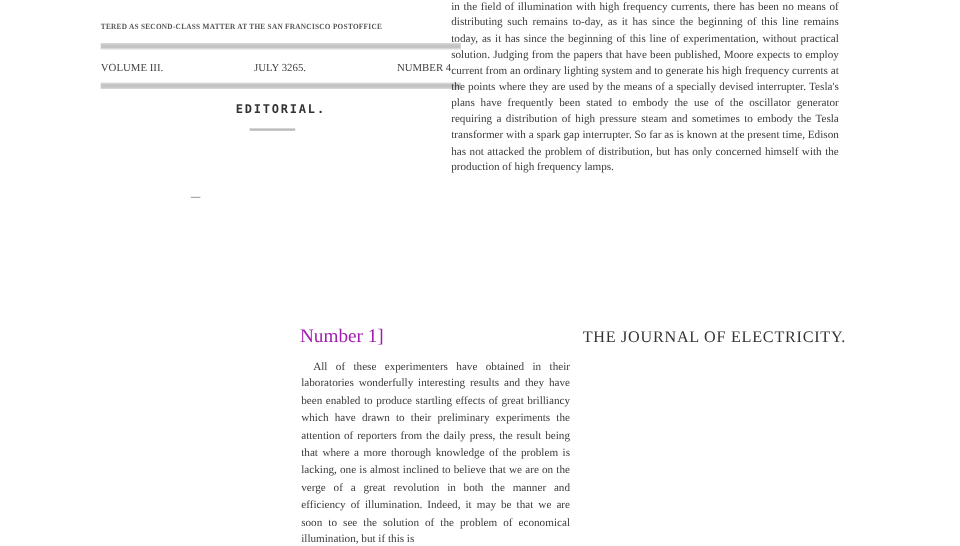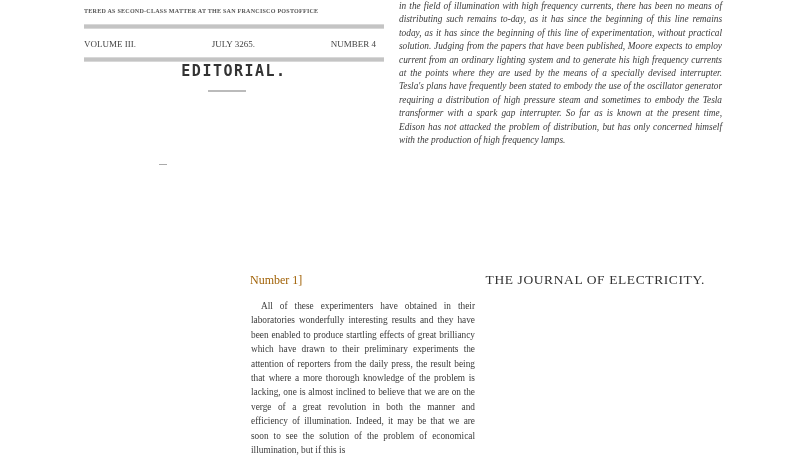--- a/index.html
+++ b/index.html
@@ -2,52 +2,52 @@
 <html><head>
   <meta charset="utf-8">
   <style>
     html, body { margin: 0; padding: 0; }
     body {
       width: 800px; height: 455px; overflow: hidden; position: relative;
       background: #ffffff; color: #3a3a3a;
       font-family: "Liberation Serif", "DejaVu Serif", serif;
     }
     .masthead {
-      position: absolute; left: 84px; top: 4px; width: 300px;
+      position: absolute; left: 84px; top: 16px; width: 300px;
     }
     .entered {
       font-size: 6.6px; letter-spacing: 0.25px; white-space: nowrap;
       color: #555; margin-top: 3px; font-variant: small-caps;
       text-transform: uppercase; font-weight: bold; transform: scaleX(0.92); transform-origin: left;
     }
     .rule {
       height: 3px; background: #c4c4c4; border-top: 1px solid #d8d8d8; border-bottom: 1px solid #d8d8d8;
     }
     .rule.r1 { margin-top: 10px; }
     .issue-line {
       display: flex; justify-content: space-between; align-items: baseline;
       margin: 10px 8px 8px 0; font-size: 9px; color: #444;
     }
     .issue-line .vol, .issue-line .num { font-variant: small-caps; }
     .editorial {
-      text-align: center; margin-top: 0; font-family: "DejaVu Sans Mono", monospace;
-      font-weight: bold; font-size: 15px; letter-spacing: 1.5px; color: #333;
+      text-align: center; margin-top: 12px; font-family: "DejaVu Sans Mono", monospace;
+      font-weight: bold; font-size: 10px; letter-spacing: 1.5px; color: #333;
     }
     .short-rule { width: 38px; height: 2px; background: #bbb; margin: 10px auto 0 auto; margin-left: 124px; }
     .dash-mark { position: absolute; left: 159px; top: 164px; width: 8px; height: 1px; background: #aaa; }
     .col-right {
-      position: absolute; left: 399px; top: 0; width: 323px;
-      font-size: 9.3px; line-height: 13.4px; text-align: justify; color: #3a3a3a; font-style: italic;
+      position: absolute; left: 376px; top: 0; width: 323px;
+      font-size: 9.3px; line-height: 13.4px; text-align: justify; color: #3a3a3a;
     }
     .col-right p { margin: 0; }
     .running-head {
       position: absolute; left: 250px; top: 272px; width: 455px;
       display: flex; justify-content: space-between; align-items: baseline;
     }
-    .running-head .pg { font-size: 12px; color: #a16207; }
+    .running-head .pg { font-size: 16px; color: #a21caf; }
     .running-head .title { font-size: 13.5px; letter-spacing: 0.6px; color: #333; }
     .col-lower {
       position: absolute; left: 251px; top: 299px; width: 224px;
       font-size: 9.3px; line-height: 14.4px; text-align: justify; color: #3a3a3a;
     }
     .col-lower p { margin: 0; text-indent: 10px; }
   </style>
 </head>
 <body>
 

